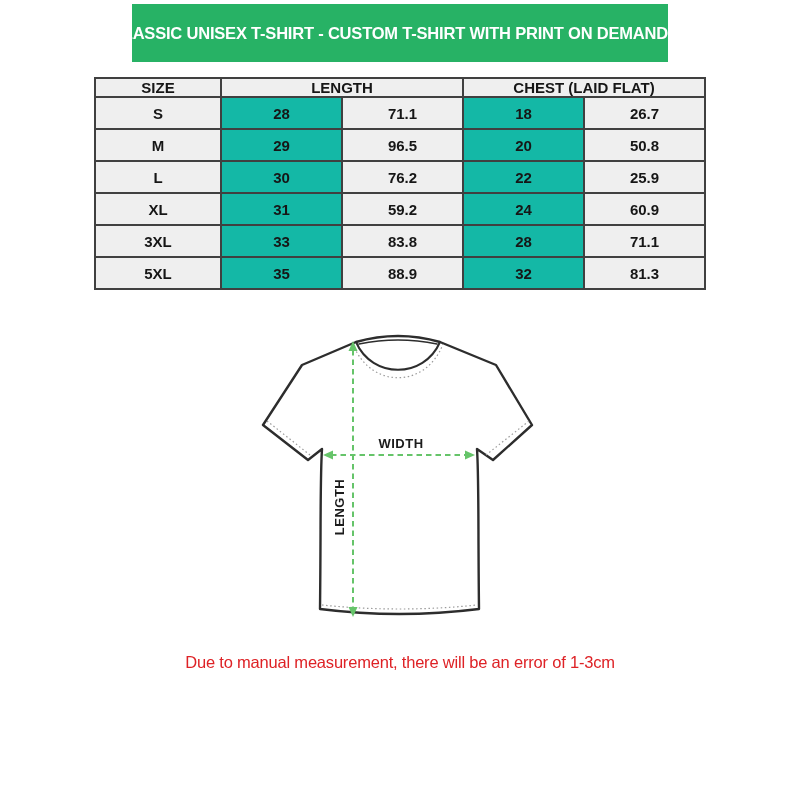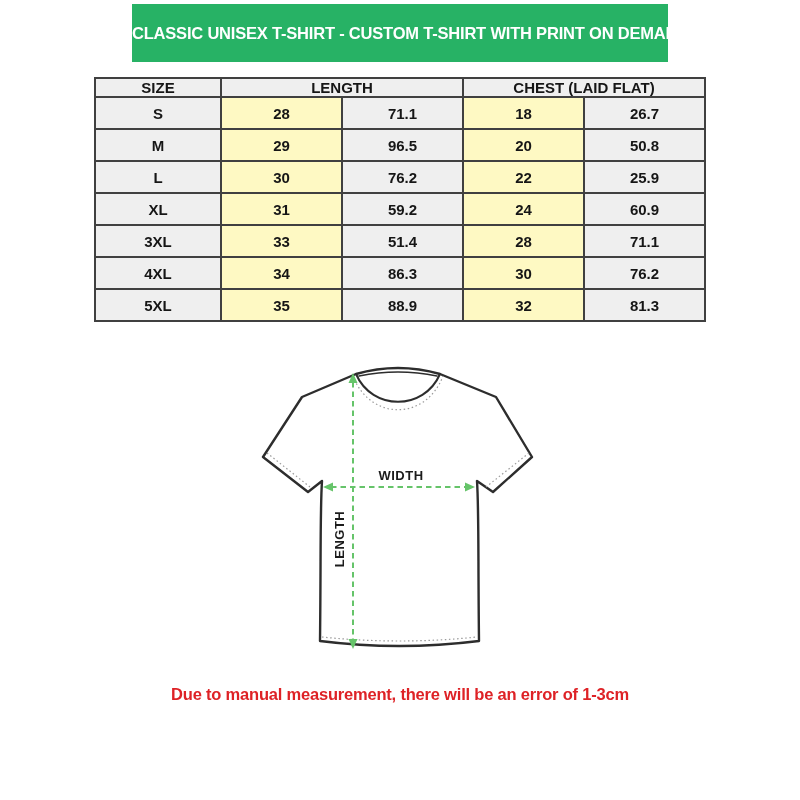--- a/index.html
+++ b/index.html
@@ -12,53 +12,53 @@
     --stitch-gray:#9a9a9a;
   }
   *{box-sizing:border-box;margin:0;padding:0;}
   html,body{background:#fff;}
   body{font-family:"Liberation Sans",sans-serif;}
   .page{position:relative;width:800px;height:800px;background:#fff;overflow:hidden;margin:0 auto;}
 
   .banner{
     width:536px;height:58px;margin:4px auto 0;
     background:var(--banner-green);
-    display:flex;align-items:center;justify-content:flex-start;
+    display:flex;align-items:center;justify-content:flex-end;
   }
   .banner span{
     color:#fff;font-weight:bold;font-size:16.5px;letter-spacing:-0.2px;
     white-space:nowrap;
   }
 
   table.size-table{
     width:612px;margin:15px auto 0;border-collapse:collapse;table-layout:fixed;
   }
   .size-table col.c-size{width:126px;}
   .size-table th,.size-table td{
     border:2px solid var(--border-dark);
     text-align:center;vertical-align:middle;
     font-weight:bold;color:#161616;font-size:15px;
   }
   .size-table th{height:18px;background:var(--cell-gray);}
-  .size-table td{height:32px;background:#fef9c3;}
+  .size-table td{height:32px;background:#14b8a6;}
   .size-table td.g{background:var(--cell-gray);}
 
   .diagram{width:320px;height:320px;margin:27px auto 0;}
 
   .shirt{fill:#ffffff;stroke:var(--outline-black);stroke-width:2.4;stroke-linejoin:round;}
   .thin{fill:none;stroke:var(--outline-black);stroke-width:2;stroke-linecap:round;}
   .thin2{fill:none;stroke:var(--outline-black);stroke-width:1.6;stroke-linecap:round;}
   .stitch{fill:none;stroke:var(--stitch-gray);stroke-width:1.2;stroke-dasharray:1.5 2.6;}
   .gline{fill:none;stroke:var(--arrow-green);stroke-width:2;stroke-dasharray:5.5 4;}
   .ghead{fill:var(--arrow-green);stroke:none;}
   .dlabel{font-family:"Liberation Sans",sans-serif;font-weight:bold;font-size:13px;fill:#1c1c1c;letter-spacing:0.5px;}
 
   .footnote{
     margin-top:16px;text-align:center;
-    color:var(--error-red);font-weight:bold;font-size:16.5px;letter-spacing:-0.2px;
+    color:var(--error-red);font-weight:normal;font-size:16.5px;letter-spacing:-0.2px;
   }
 </style>
 </head>
 <body>
 
 <div class="page">
 
   <header class="banner">
     <span>CLASSIC UNISEX T-SHIRT - CUSTOM T-SHIRT WITH PRINT ON DEMAND</span>
   </header>
@@ -103,30 +103,23 @@
       <tr>
         <td class="g">XL</td>
         <td>31</td>
         <td class="g">59.2</td>
         <td>24</td>
         <td class="g">60.9</td>
       </tr>
       <tr>
         <td class="g">3XL</td>
         <td>33</td>
-        <td class="g">51.4</td>
+        <td class="g">83.8</td>
         <td>28</td>
         <td class="g">71.1</td>
-      </tr>
-      <tr>
-        <td class="g">4XL</td>
-        <td>34</td>
-        <td class="g">86.3</td>
-        <td>30</td>
-        <td class="g">76.2</td>
       </tr>
       <tr>
         <td class="g">5XL</td>
         <td>35</td>
         <td class="g">88.9</td>
         <td>32</td>
         <td class="g">81.3</td>
       </tr>
     </tbody>
   </table>

